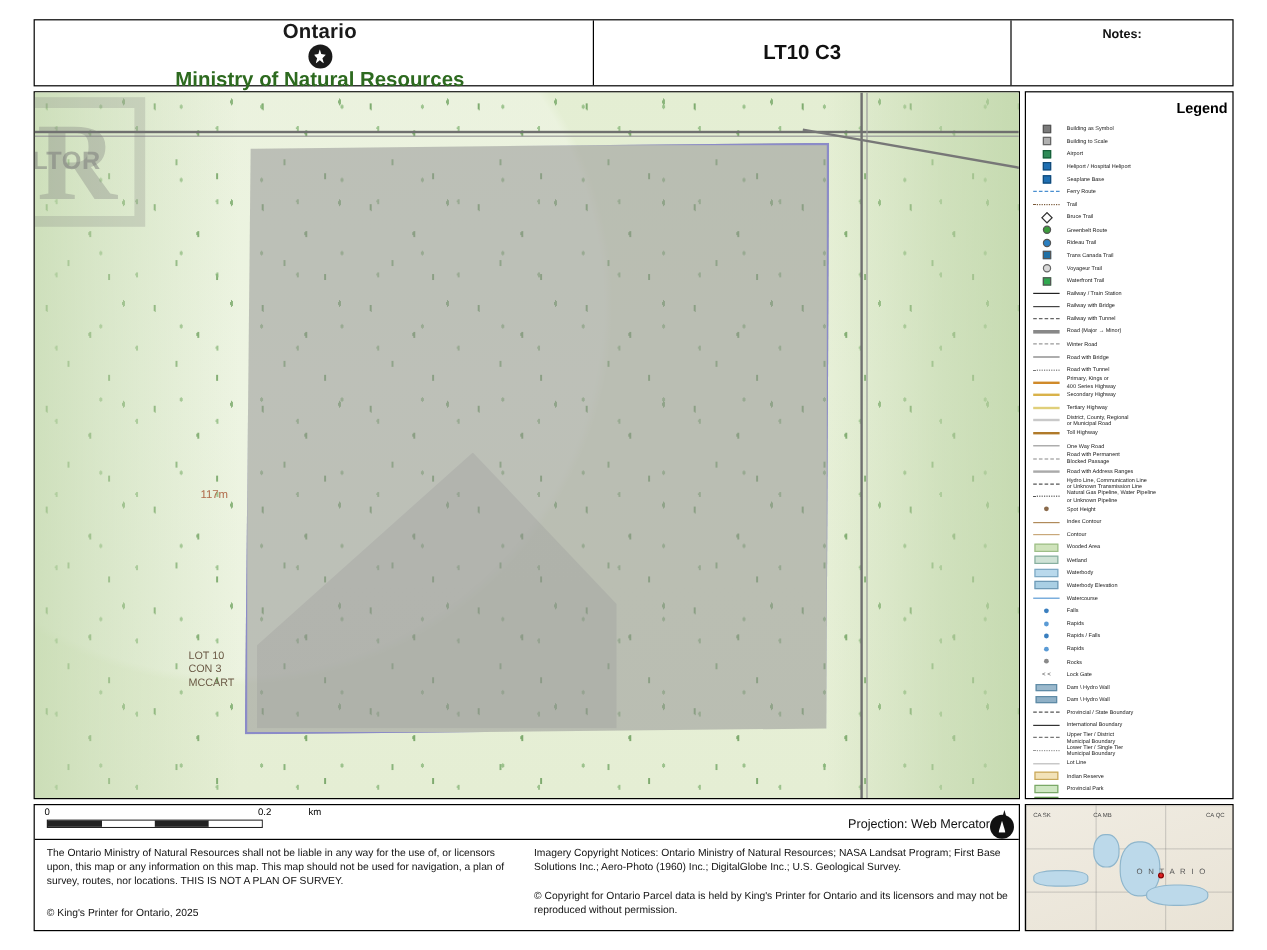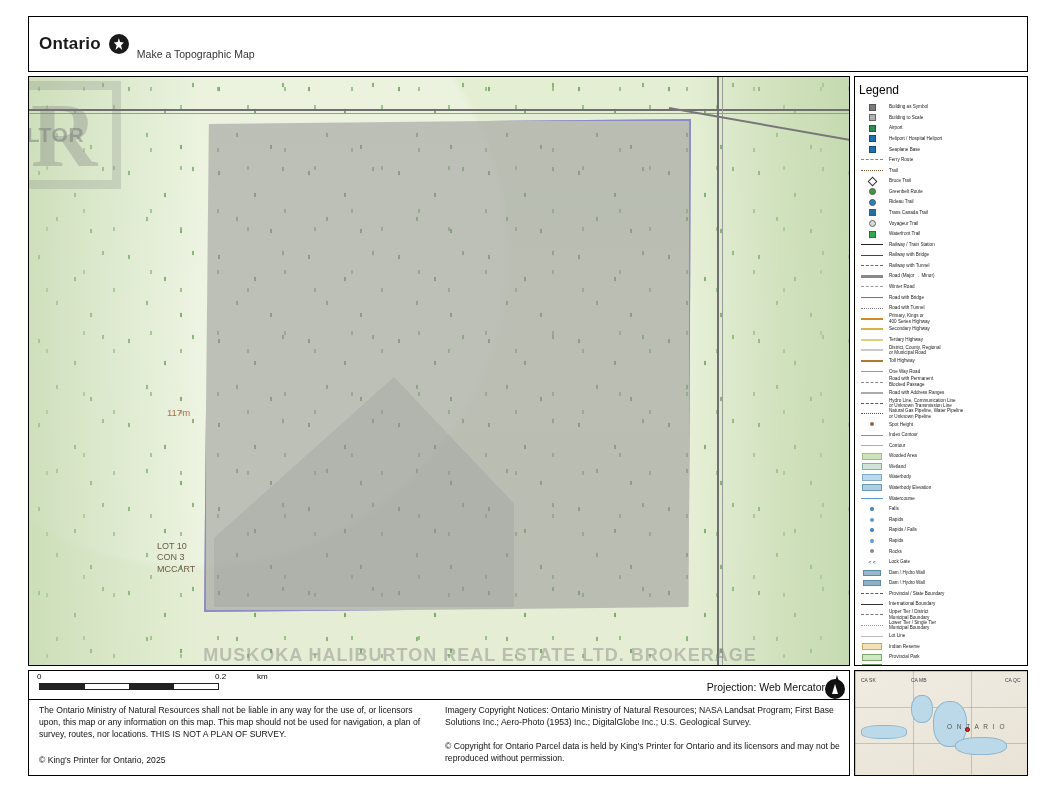--- a/index.html
+++ b/index.html
@@ -24,20 +24,21 @@
     display: flex;
     border: 1px solid #000;
     background: #fff;
   }
   .hdr-cell { border-right: 1px solid #000; height: 100%; }
   .hdr-cell:last-child { border-right: none; }
   .hdr-brand {
     width: 466px;
     display: flex; align-items: center;
     padding-left: 10px;
+    flex-direction: column;
   }
   .ontario-word {
     font-size: 17px; font-weight: bold; color: #1a1a1a;
     letter-spacing: 0.2px;
   }
   .trillium {
     width: 20px; height: 20px; border-radius: 50%;
     background: #1a1a1a; margin: 0 8px;
     position: relative; flex: 0 0 auto;
   }
@@ -187,21 +188,21 @@
   .legend-panel {
     position: absolute;
     left: 854px; top: 76px;
     width: 174px; height: 590px;
     border: 1px solid #000;
     background: #fff;
     padding: 6px 4px 4px 4px;
     overflow: hidden;
   }
   .legend-title {
-    text-align: left; font-size: 12px; font-weight: normal;
+    text-align: right; font-size: 12px; font-weight: bold;
     margin-bottom: 5px;
   }
   .legend-list { display: block; }
   .legend-row {
     display: flex; align-items: center;
     height: 10.2px; margin-bottom: 0.4px;
   }
   .legend-sym {
     width: 26px; flex: 0 0 26px;
     height: 9px; margin-right: 4px;
@@ -324,23 +325,26 @@
 </head>
 <body>
 
 <div id="page">
 
   <div class="header">
     <div class="hdr-cell hdr-brand">
       <span class="ontario-word">Ontario</span>
       <span class="trillium"></span>
       <span>
+        <div class="mnr-title">Ministry of Natural Resources</div>
         <div class="mnr-sub">Make a Topographic Map</div>
       </span>
     </div>
+    <div class="hdr-cell hdr-map-title">LT10 C3</div>
+    <div class="hdr-cell hdr-notes">Notes:</div>
   </div>
 
   <div class="map-panel">
     <div class="map-base"></div>
     <div class="veg"></div>
     <div class="veg2"></div>
     <div class="wood-left"></div>
     <div class="wood-right"></div>
 
     <div class="road road-h-top"></div>
@@ -357,21 +361,20 @@
 CON 3
 MCCART</div>
 
     <div class="watermark">
       <div class="wm-box"></div>
       <div class="wm-r">R</div>
       <div class="wm-text">REALTOR</div>
     </div>
   </div>
 
-  <div class="wm-strip">MUSKOKA HALIBURTON REAL ESTATE LTD. BROKERAGE</div>
 
   <div class="legend-panel">
     <div class="legend-title">Legend</div>
     <div class="legend-list" id="legend-list">
         <div class="legend-row">
           <span class="legend-sym">
             <span class="sq" style="background:#7a7a7a;border-color:#555"></span>
           </span>
           <span class="legend-label">Building as Symbol</span>
         </div>
@@ -714,21 +717,21 @@
     <div class="sb-lbl-right">0.2</div>
     <div class="sb-unit">km</div>
     <div class="projection">Projection: Web Mercator</div>
     <div class="north-arrow">
       <div class="na-circle"></div>
       <div class="na-needle"></div>
       <div class="na-inner"></div>
     </div>
     <div class="hr-sep"></div>
     <div class="disclaimer-left">The Ontario Ministry of Natural Resources shall not be liable in any way for the use of, or licensors upon, this map or any information on this map.  This map should not be used for navigation, a plan of survey, routes, nor locations. THIS IS NOT A PLAN OF SURVEY.</div>
-    <div class="disclaimer-right">Imagery Copyright Notices: Ontario Ministry of Natural Resources; NASA Landsat Program; First Base Solutions Inc.; Aero-Photo (1953) Inc.; DigitalGlobe Inc.; U.S. Geological Survey.</div>
+    <div class="disclaimer-right">Imagery Copyright Notices: Ontario Ministry of Natural Resources; NASA Landsat Program; First Base Solutions Inc.; Aero-Photo (1960) Inc.; DigitalGlobe Inc.; U.S. Geological Survey.</div>
     <div class="copyright-right">© Copyright for Ontario Parcel data is held by King's Printer for Ontario and its licensors and may not be reproduced without permission.</div>
     <div class="kings-printer">© King's Printer for Ontario,  2025</div>
   </div>
 
   <div class="locator">
     <div class="loc-land"></div>
     <div class="loc-grid"></div>
     <div class="loc-water" style="left:6px; top:54px; width:46px; height:14px; border-radius:40%;"></div>
     <div class="loc-water" style="left:78px; top:30px; width:34px; height:46px; border-radius:45%;"></div>
     <div class="loc-water" style="left:100px; top:66px; width:52px; height:18px; border-radius:45%;"></div>

